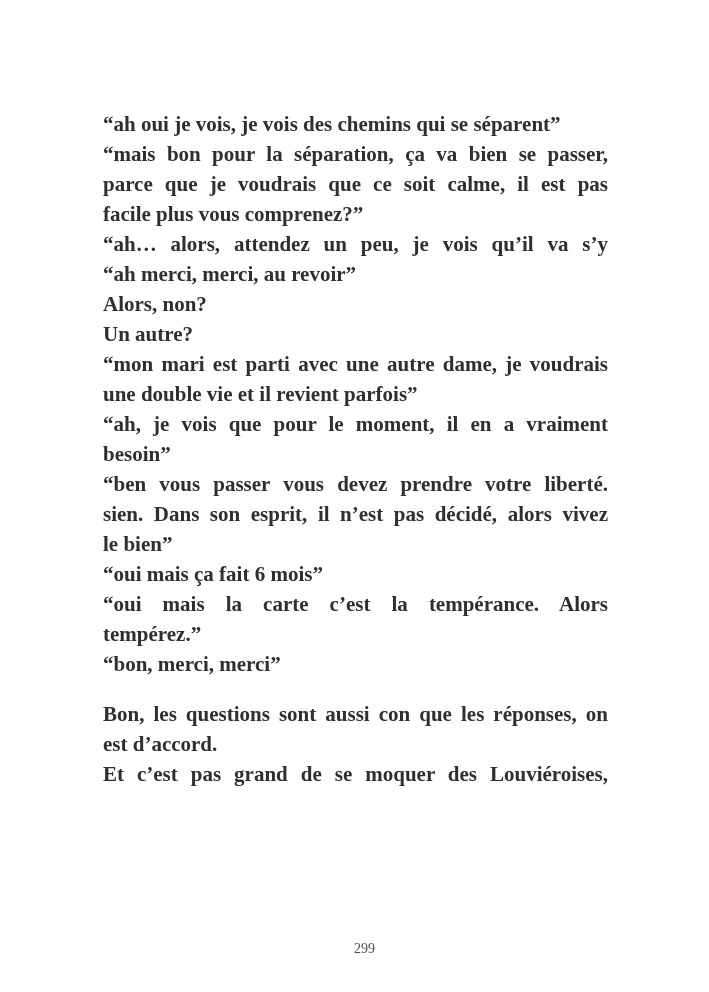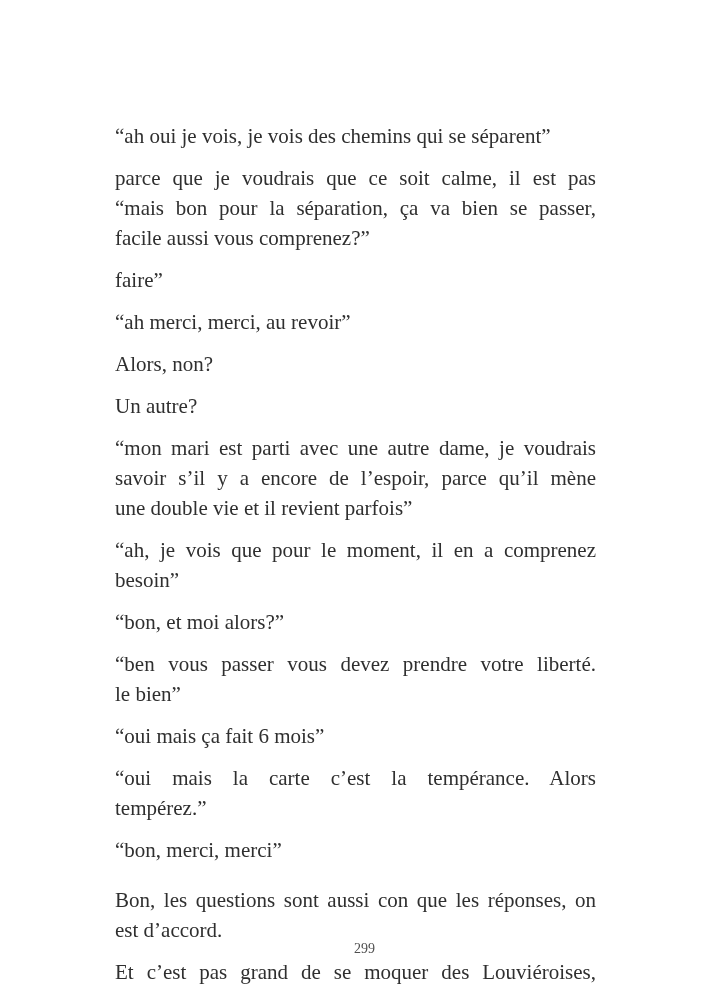--- a/index.html
+++ b/index.html
@@ -15,21 +15,21 @@
     font-family: "Liberation Serif", "DejaVu Serif", serif;
   }
   .text-block {
     position: absolute;
     left: 103px; top: 109px;
     width: 505px;
     font-size: 21px;
     line-height: 30px;
     color: #2f2f2f;
   }
-  .para { margin: 12px; }
+  .para { margin: 0; font-weight: bold; }
   .para.gap { margin-top: 20px; }
   .line {
     height: 30px;
     text-align: left;
     white-space: nowrap;
   }
   
   .line.fill {
     white-space: normal;
     text-align: justify;
@@ -53,50 +53,47 @@
 </style>
 </head>
 <body style="background: rgb(255, 255, 255);">
 
 <div class="page">
   <div class="text-block" style="color: rgb(47, 47, 47);">
       <div class="para">
         <div class="line">“ah oui je vois, je vois des chemins qui se séparent”</div>
       </div>
       <div class="para">
+        <div class="line fill">“mais bon pour la séparation, ça va bien se passer,</div>
         <div class="line fill">parce que je voudrais que ce soit calme, il est pas</div>
-        <div class="line fill">“mais bon pour la séparation, ça va bien se passer,</div>
-        <div class="line">facile aussi vous comprenez?”</div>
+        <div class="line">facile plus vous comprenez?”</div>
       </div>
       <div class="para">
-        <div class="line">faire”</div>
+        <div class="line fill">“ah… alors, attendez un peu, je vois qu’il va s’y</div>
       </div>
       <div class="para">
         <div class="line">“ah merci, merci, au revoir”</div>
       </div>
       <div class="para">
         <div class="line">Alors, non?</div>
       </div>
       <div class="para">
         <div class="line">Un autre?</div>
       </div>
       <div class="para">
         <div class="line fill">“mon mari est parti avec une autre dame, je voudrais</div>
-        <div class="line fill">savoir s’il y a encore de l’espoir, parce qu’il mène</div>
         <div class="line">une double vie et il revient parfois”</div>
       </div>
       <div class="para">
-        <div class="line fill">“ah, je vois que pour le moment, il en a comprenez</div>
+        <div class="line fill">“ah, je vois que pour le moment, il en a vraiment</div>
         <div class="line">besoin”</div>
       </div>
       <div class="para">
-        <div class="line">“bon, et moi alors?”</div>
-      </div>
-      <div class="para">
         <div class="line fill">“ben vous passer vous devez prendre votre liberté.</div>
+        <div class="line fill">sien. Dans son esprit, il n’est pas décidé, alors vivez</div>
         <div class="line">le bien”</div>
       </div>
       <div class="para">
         <div class="line">“oui mais ça fait 6 mois”</div>
       </div>
       <div class="para">
         <div class="line fill">“oui mais la carte c’est la tempérance. Alors</div>
         <div class="line">tempérez.”</div>
       </div>
       <div class="para">

